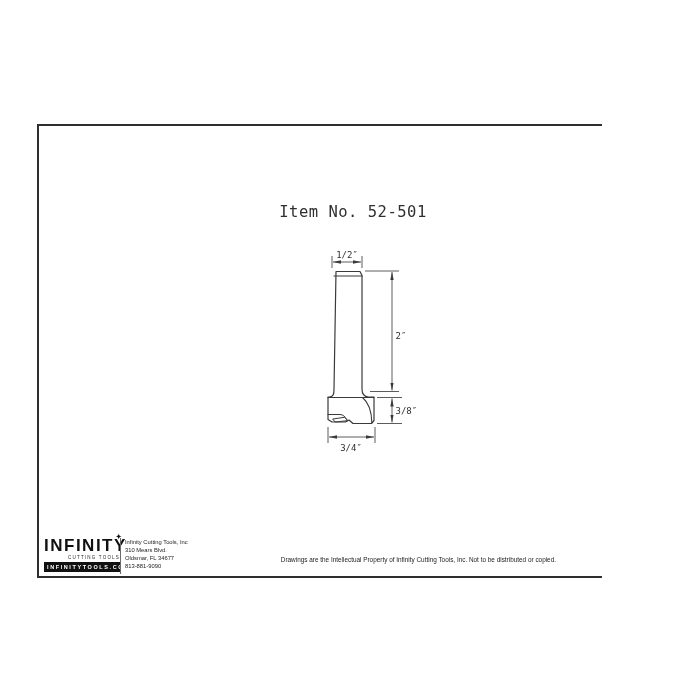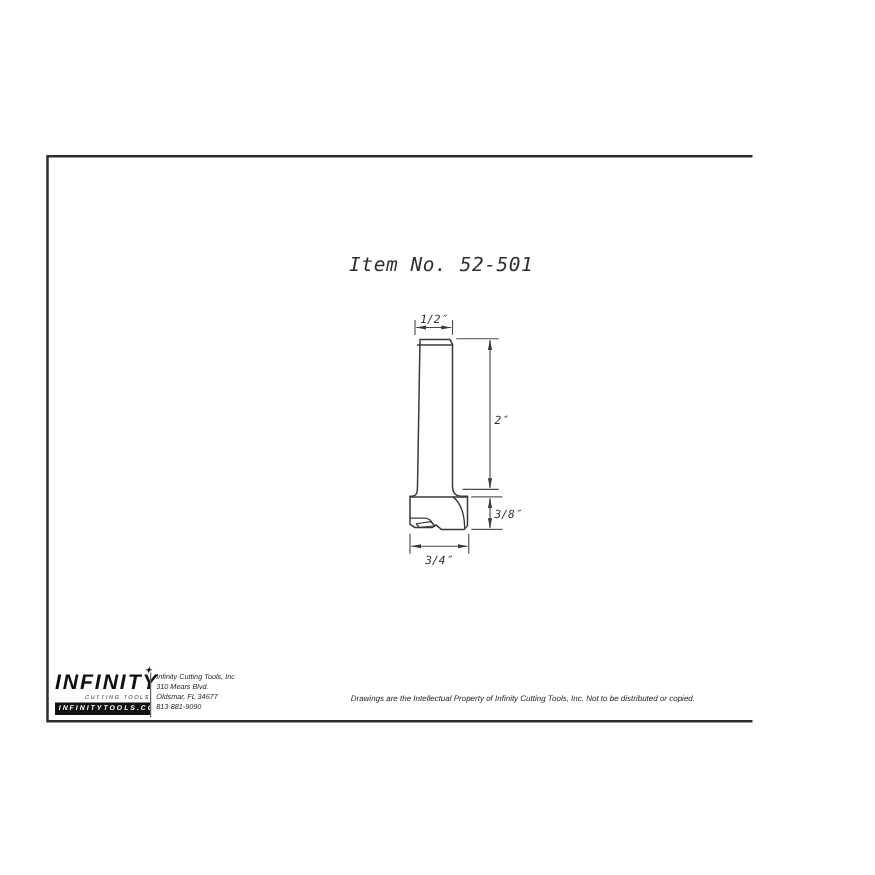--- a/index.html
+++ b/index.html
@@ -2,21 +2,20 @@
 <html><head>
 <meta charset="utf-8">
 <style>
   html,body{margin:0;padding:0;background:#ffffff;}
   .canvas{
     position:relative;
     width:602px;height:700px;
     background:#ffffff;
     font-family:"Liberation Sans", sans-serif;
     overflow:hidden;
-    font-style:italic;
   }
   .sheet-border{
     position:absolute;
     left:37px;top:124px;width:627px;height:454px;
     border:2px solid #2e2e2e;
     box-sizing:border-box;
     background:#ffffff;
   }
   svg.drawing{position:absolute;left:0;top:0;width:700px;height:700px;}
   svg text{fill:#2f2f2f;}

